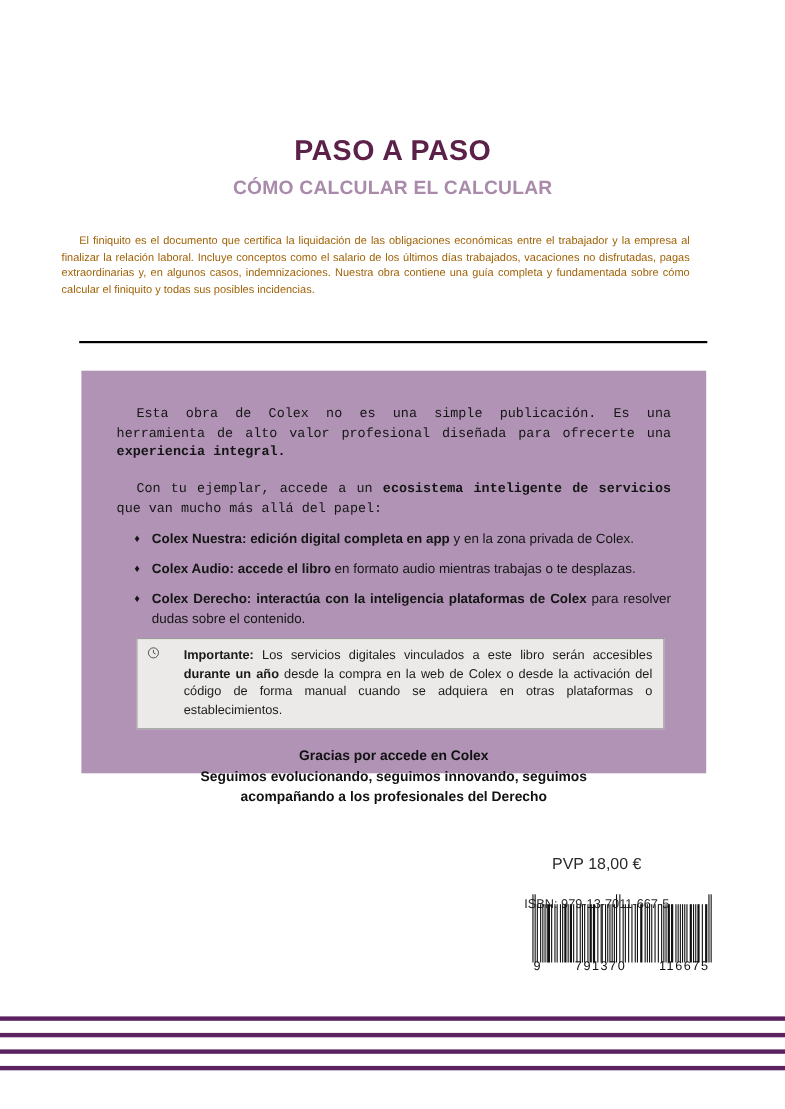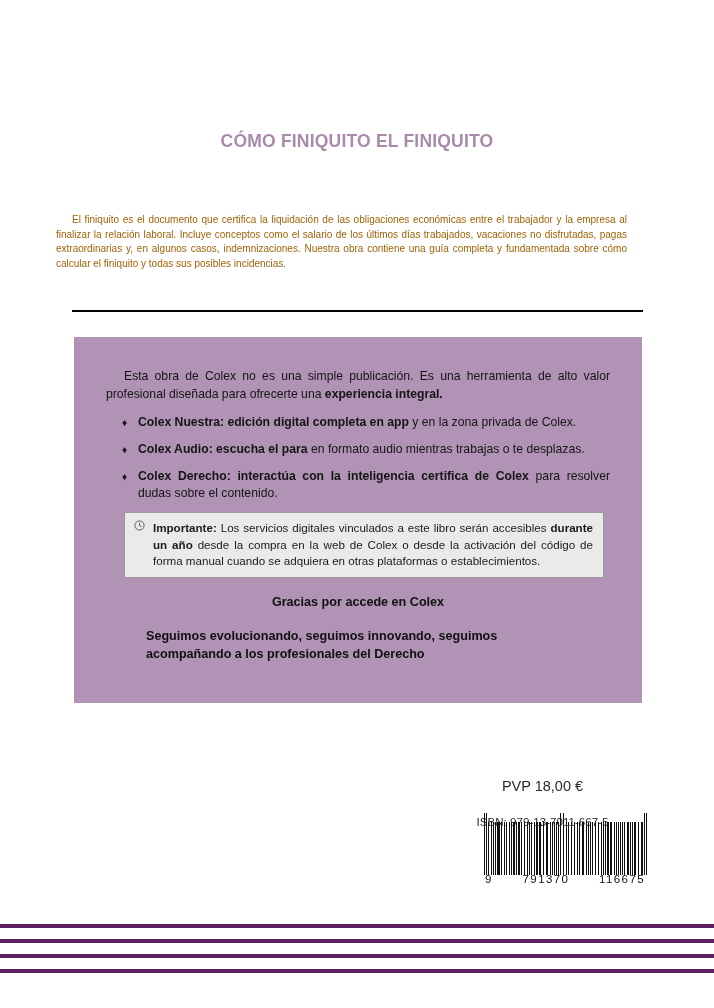--- a/index.html
+++ b/index.html
@@ -88,20 +88,21 @@
     letter-spacing: 0.1px;
     margin: 4px 0 0 0;
   }
   .panel-p {
     font-size: 12.2px;
     line-height: 1.45;
     text-align: justify;
     text-indent: 18px;
     margin: 15px 6px 0 6px;
     color: #151515;
+    font-family: Liberation Mono, monospace;
   }
   .panel-p b { font-weight: bold; }
 
   .bullets {
     list-style: none;
     margin: 11px 0 0 0;
     padding: 0 6px 0 22px;
   }
   .bullets li {
     position: relative;
@@ -123,21 +124,21 @@
   .bullets li b { font-weight: bold; }
 
   
   .callout {
     margin: 5px 12px 0 24px;
     background: #eceae8;
     border: 1px solid #9b9b9b;
     box-sizing: border-box;
     padding: 7px 10px 8px 9px;
     display: flex;
-    gap: 8px;
+    gap: 22px;
   }
   .callout .clock {
     font-size: 11px;
     line-height: 1.35;
     flex: 0 0 auto;
     color: #333;
   }
   .callout-text {
     font-size: 11.6px;
     line-height: 1.42;
@@ -147,24 +148,25 @@
   .callout-text b { font-weight: bold; }
 
   .panel-thanks {
     text-align: center;
     font-size: 12.6px;
     font-weight: bold;
     margin: 17px 0 0 0;
     color: #111111;
   }
   .panel-closing {
+    text-align: center;
     font-size: 12.6px;
     font-weight: bold;
     line-height: 1.42;
-    margin: 19px 46px 0 46px;
+    margin: 4px 46px 0 46px;
     color: #111111;
   }
 
   
   .price-block {
     position: absolute;
     top: 777px;
     left: 440px;
     width: 205px;
     text-align: center;
@@ -247,41 +249,43 @@
   .stripe.s2 { top: 939px; }
   .stripe.s3 { top: 954px; }
   .stripe.s4 { top: 969px; }
 </style>
 </head>
 <body>
 
 <div class="page">
 
   <div class="title-block">
-    <h2 class="book-subtitle">CÓMO FINIQUITO EL FINIQUITO</h2>
+    <h1 class="book-title">PASO A PASO</h1>
+    <h2 class="book-subtitle">CÓMO CALCULAR EL CALCULAR</h2>
   </div>
 
   <p class="intro">El finiquito es el documento que certifica la liquidación de las obligaciones económicas entre el trabajador y la empresa al finalizar la relación laboral. Incluye conceptos como el salario de los últimos días trabajados, vacaciones no disfrutadas, pagas extraordinarias y, en algunos casos, indemnizaciones. Nuestra obra contiene una guía completa y fundamentada sobre cómo calcular el finiquito y todas sus posibles incidencias.</p>
 
   <div class="rule-black"></div>
 
   <div class="panel">
 
     <p class="panel-p"><span>Esta obra de Colex no es una simple publicación. Es una herramienta de alto valor profesional diseñada para ofrecerte una </span><b>experiencia integral.</b></p>
 
+    <p class="panel-p"><span>Con tu ejemplar, accede a un </span><b>ecosistema inteligente de servicios</b><span> que van mucho más allá del papel:</span></p>
 
     <ul class="bullets">
       <li>
         <span class="dia">♦</span><b>Colex Nuestra:</b><b> edición digital completa en app</b><span> y en la zona privada de Colex.</span>
       </li>
       <li>
-        <span class="dia">♦</span><b>Colex Audio:</b><b> escucha el para</b><span> en formato audio mientras trabajas o te desplazas.</span>
+        <span class="dia">♦</span><b>Colex Audio:</b><b> accede el libro</b><span> en formato audio mientras trabajas o te desplazas.</span>
       </li>
       <li>
-        <span class="dia">♦</span><b>Colex Derecho:</b><b> interactúa con la inteligencia certifica de Colex</b><span> para resolver dudas sobre el contenido.</span>
+        <span class="dia">♦</span><b>Colex Derecho:</b><b> interactúa con la inteligencia plataformas de Colex</b><span> para resolver dudas sobre el contenido.</span>
       </li>
     </ul>
 
     <div class="callout">
       <span class="clock">
         <svg width="11" height="11" viewBox="0 0 12 12" aria-hidden="true">
           <circle cx="6" cy="6" r="5" fill="none" stroke="#444" stroke-width="0.9"></circle>
           <line x1="6" y1="6" x2="6" y2="3.1" stroke="#444" stroke-width="0.9"></line>
           <line x1="6" y1="6" x2="8.2" y2="7.1" stroke="#444" stroke-width="0.9"></line>
         </svg>

